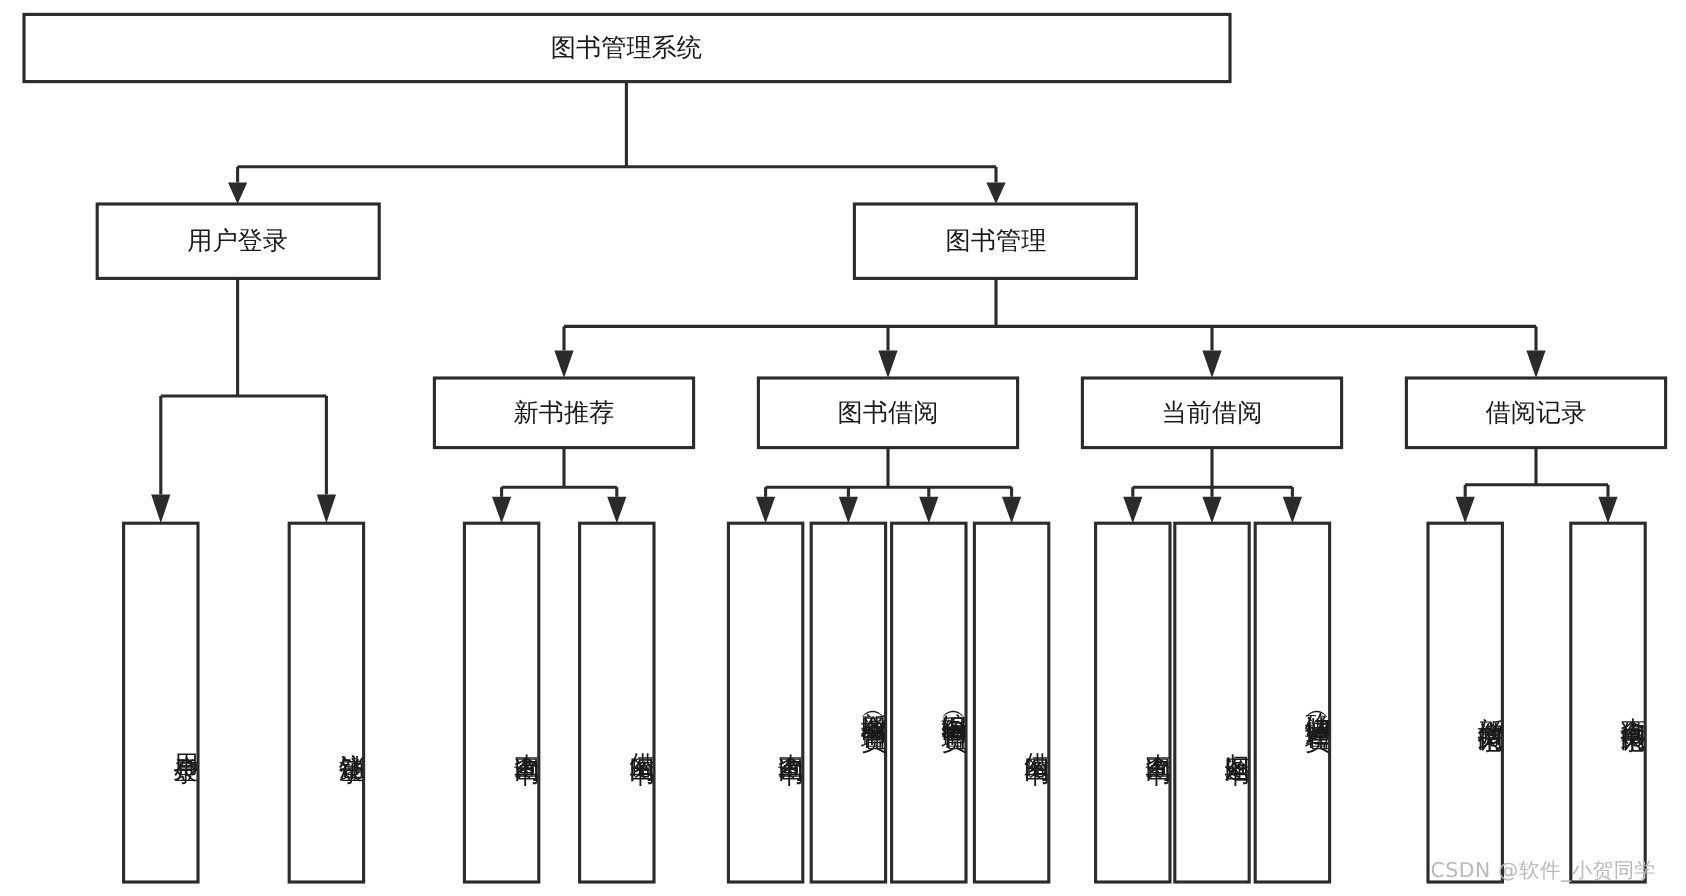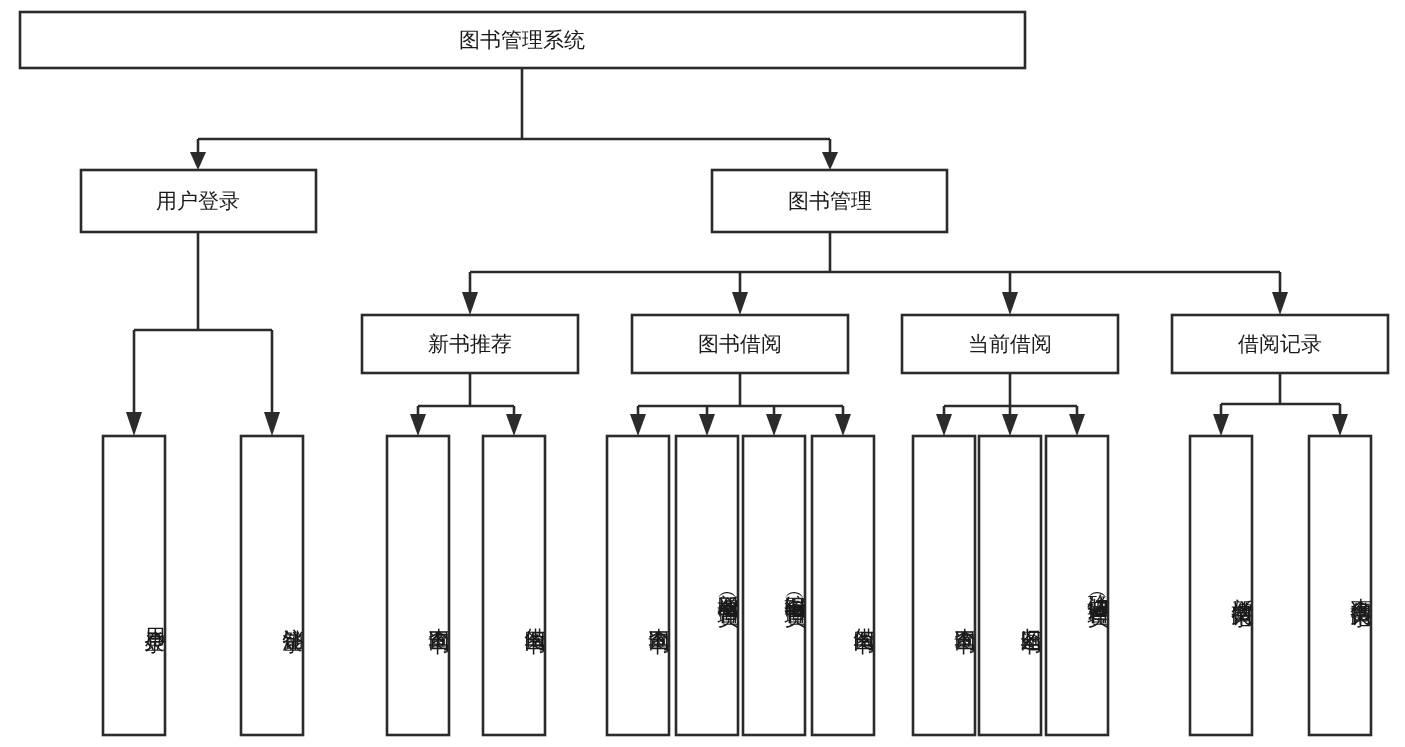--- a/index.html
+++ b/index.html
@@ -200,14 +200,15 @@
   <div class="node-label-v" style="left:743px; top:443px; width:62px; height:285px;">编辑图书（管理员）</div>
   <div class="node-label-v" style="left:812px; top:500px; width:62px; height:230px;">借阅图书</div>
 
   <div class="node-label-v" style="left:913px; top:500px; width:62px; height:230px;">查询图书</div>
   <div class="node-label-v" style="left:979px; top:500px; width:62px; height:230px;">归还图书</div>
   <div class="node-label-v" style="left:1046px; top:443px; width:62px; height:285px;">确认归还（管理员）</div>
 
   <div class="node-label-v" style="left:1190px; top:452px; width:62px; height:270px;">新增借阅记录</div>
   <div class="node-label-v" style="left:1309px; top:452px; width:62px; height:270px;">查询借阅记录</div>
 
+  <div class="watermark">CSDN @软件_小贺同学</div>
 
 </div>
 
 </body></html>

